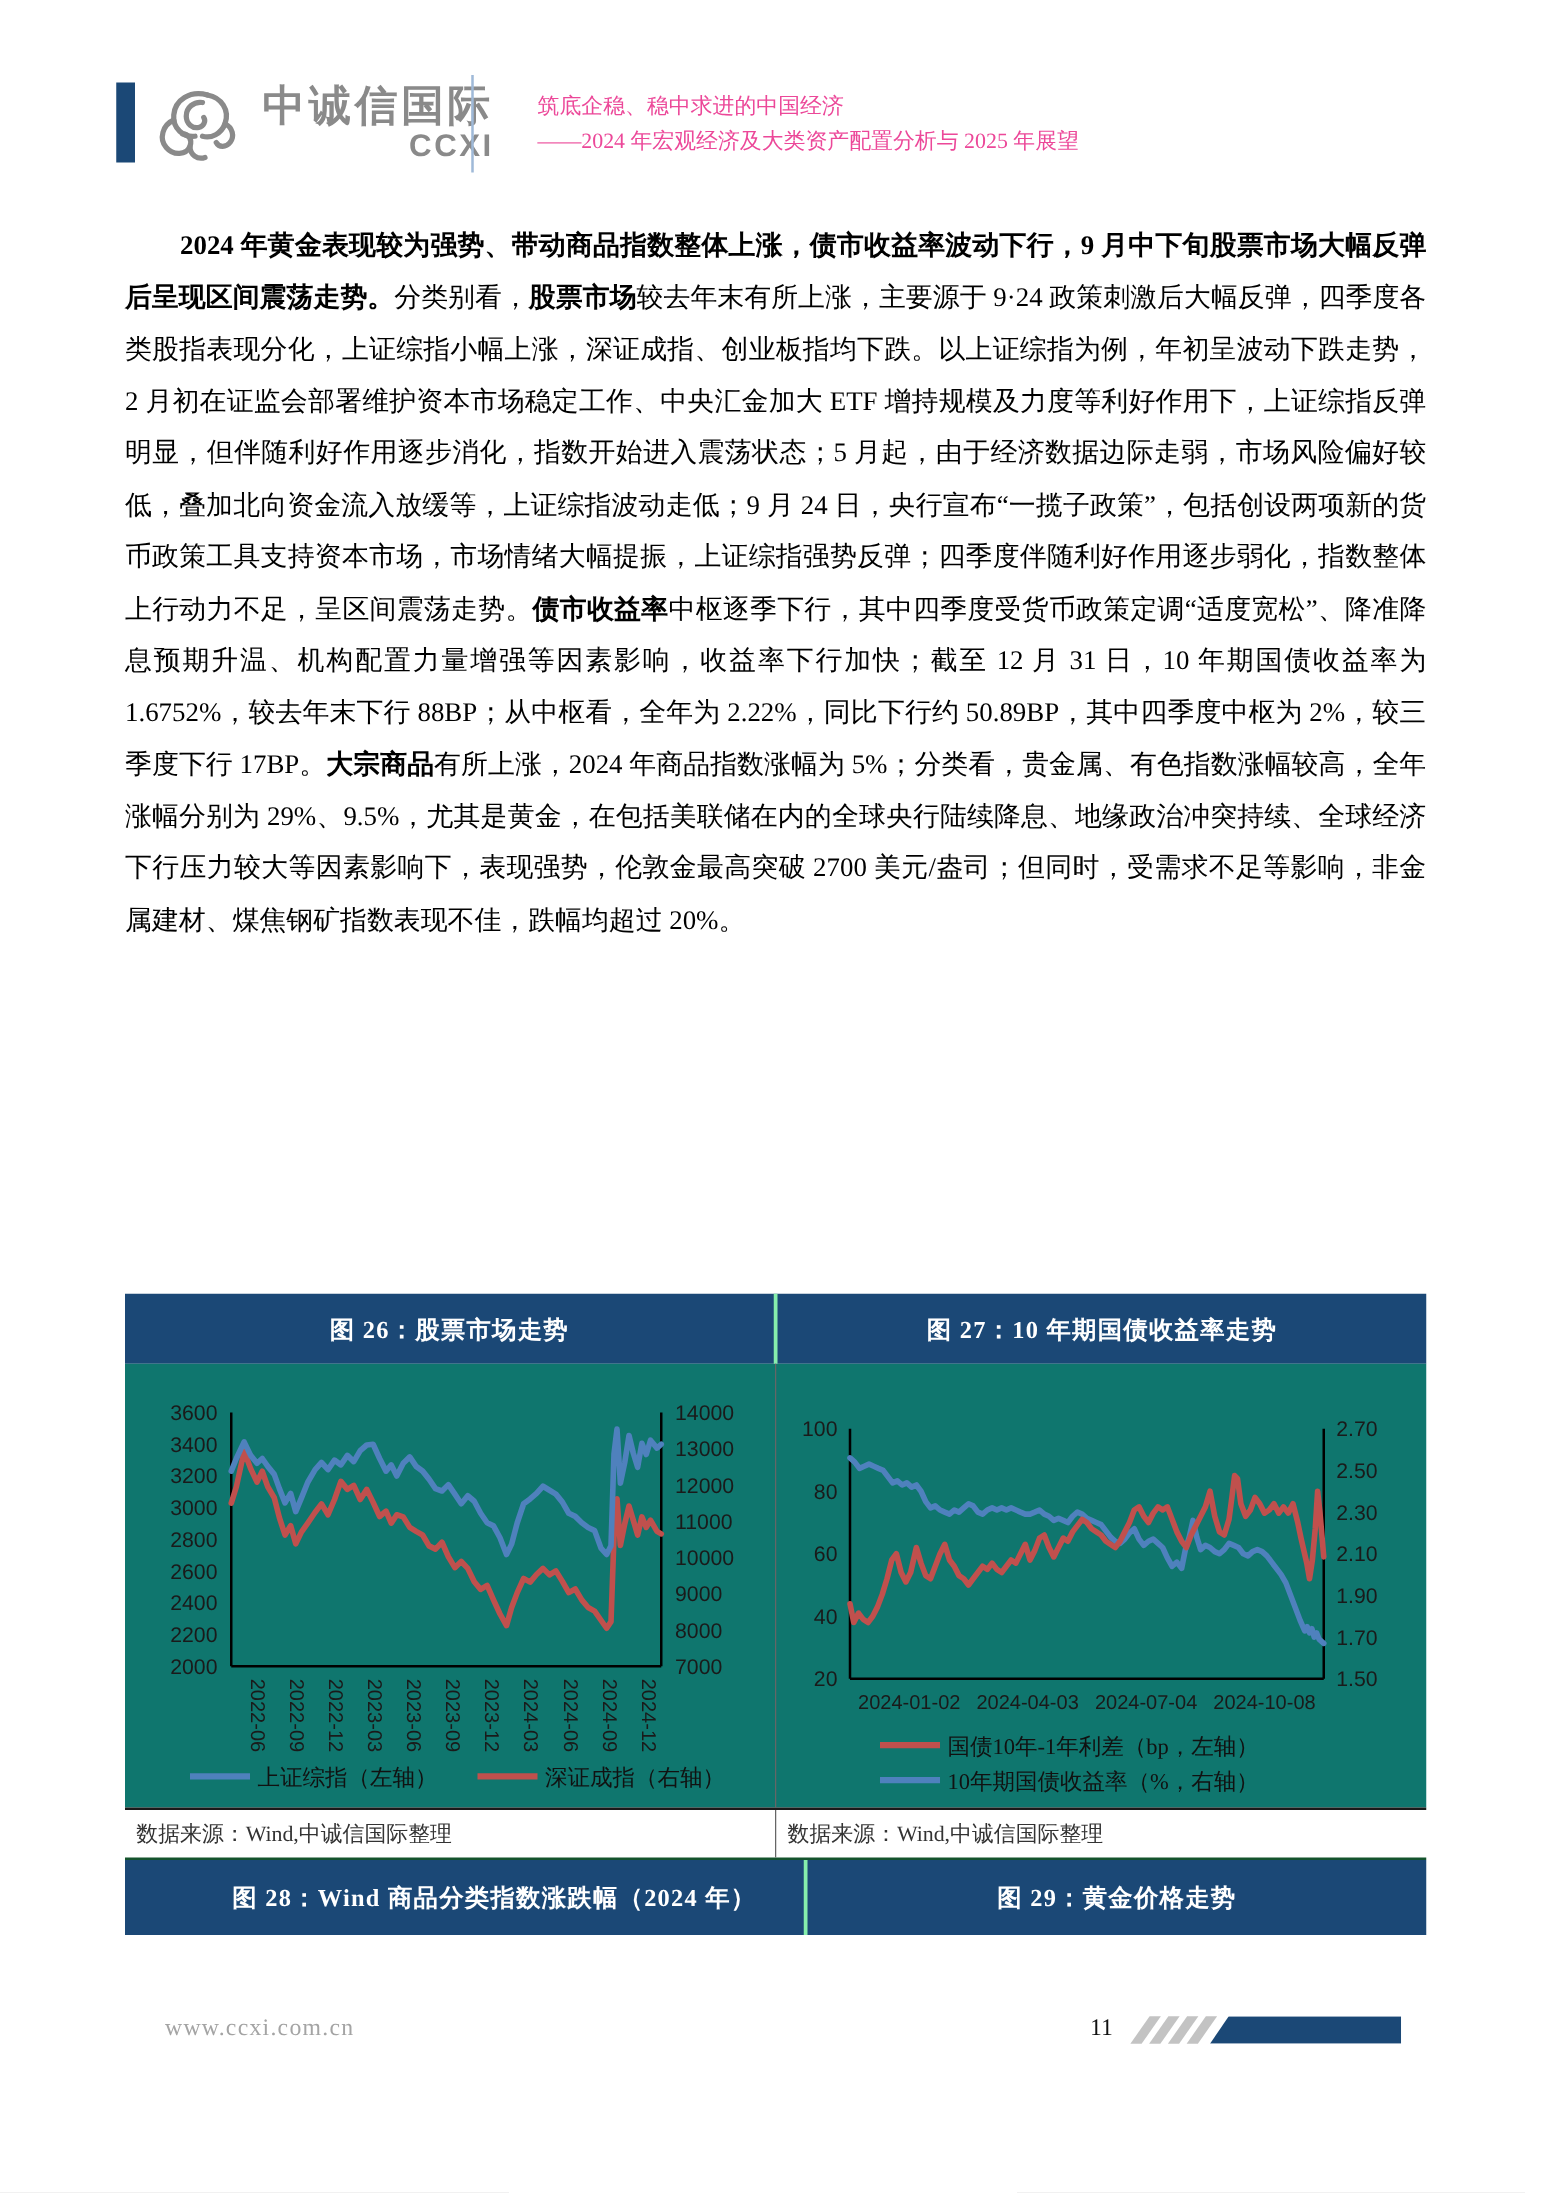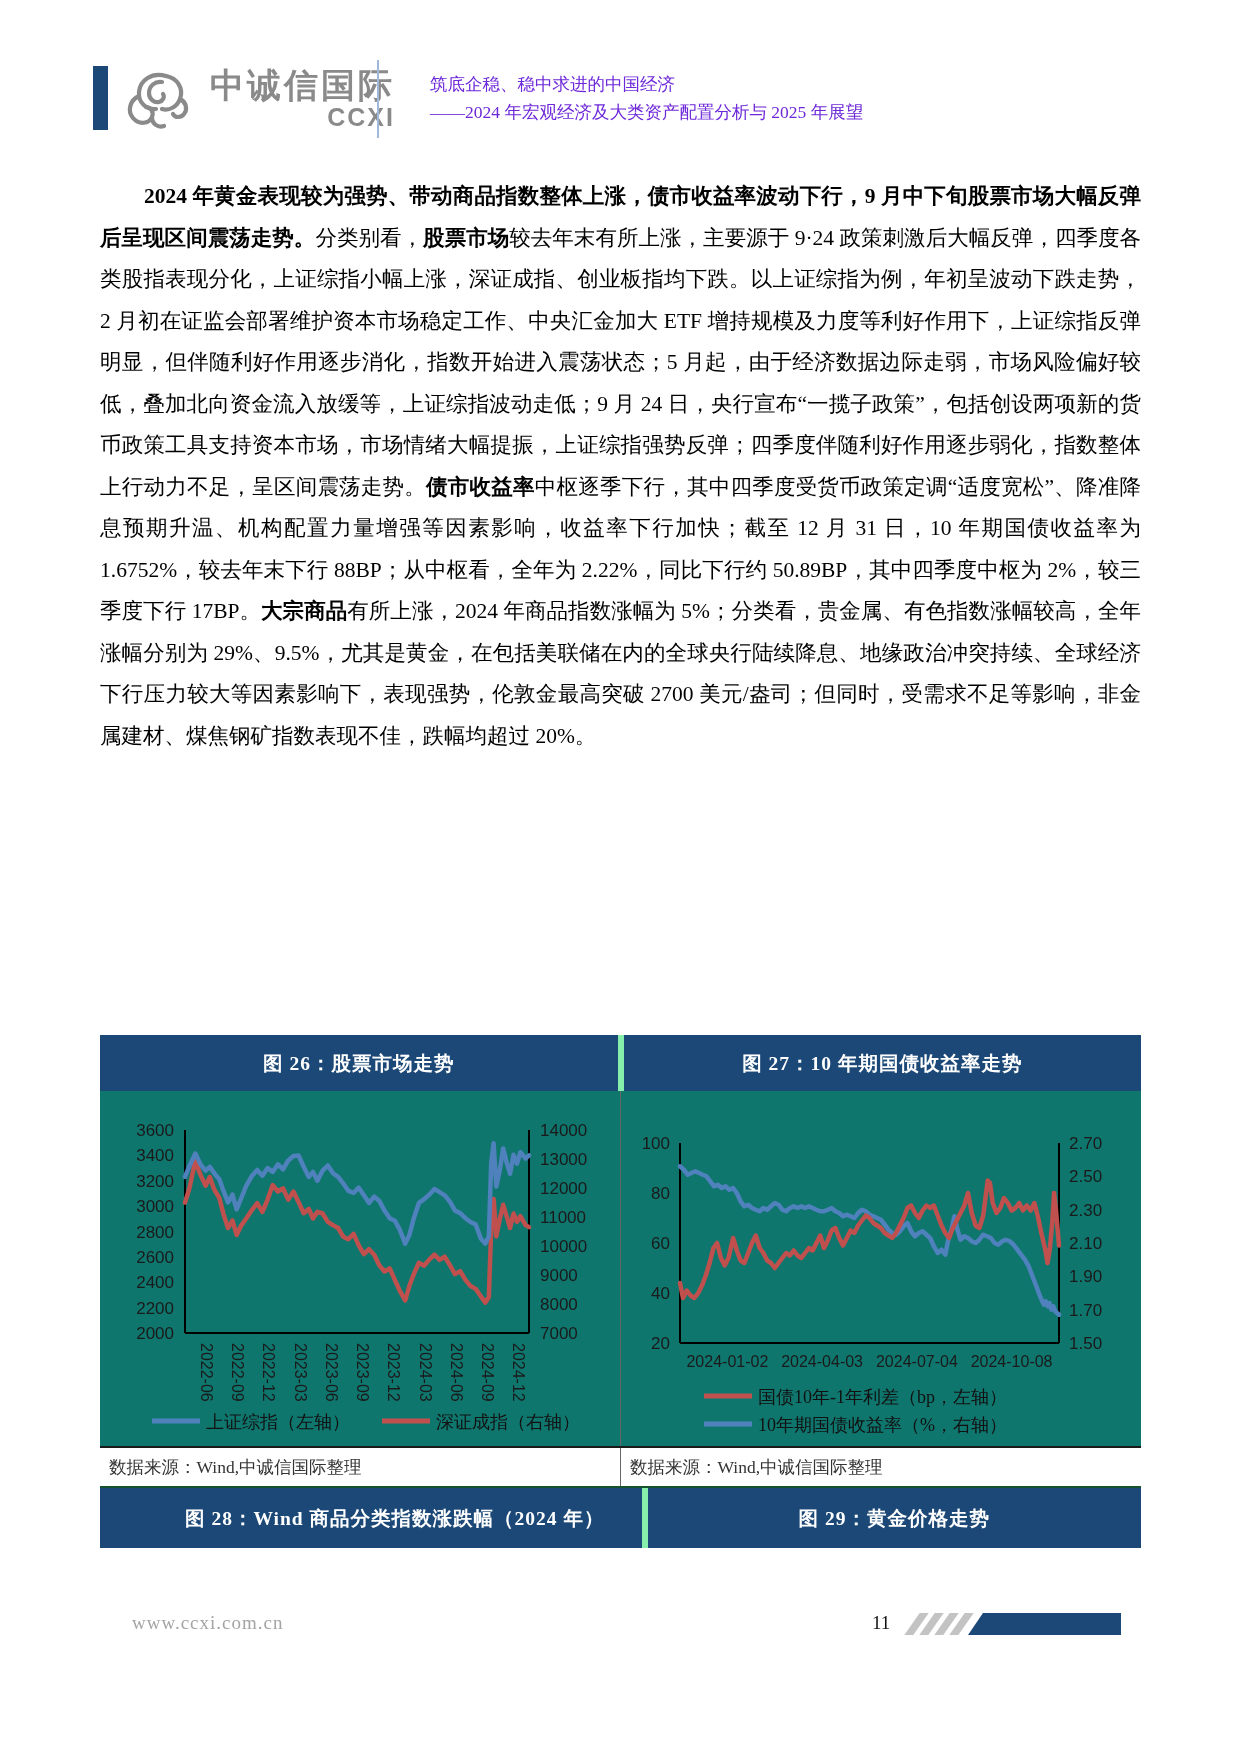--- a/index.html
+++ b/index.html
@@ -9,35 +9,35 @@
   
   .hbar{position:absolute;left:93px;top:66px;width:15px;height:64px;background:#1B4876;}
   .logo{position:absolute;left:122px;top:66px;display:flex;align-items:flex-start;gap:8px;}
   .logo-mark{margin-top:2px;}
   .logo-text{display:flex;flex-direction:column;align-items:flex-end;}
   .logo-cn{font-size:34px;font-weight:bold;color:#8a8a8a;letter-spacing:3px;line-height:38px;
            font-family:"Liberation Sans","DejaVu Sans",sans-serif;}
   .logo-en{font-size:25px;font-weight:bold;color:#8a8a8a;letter-spacing:2px;line-height:26px;
            font-family:"Liberation Sans","DejaVu Sans",sans-serif;}
   .hdiv{position:absolute;left:377px;top:60px;width:2px;height:78px;background:#9FB9D8;}
-  .subtitle{position:absolute;left:430px;top:70px;color:#6d28d9;font-size:17.5px;line-height:28px;}
+  .subtitle{position:absolute;left:430px;top:70px;color:#ec4899;font-size:17.5px;line-height:28px;}
 
   
   .body-text{position:absolute;left:100px;top:176px;width:1041px;margin:0;
              font-size:21.5px;line-height:41.5px;color:#000;text-align:justify;text-indent:44px;}
   .body-text .b{font-weight:bold;}
 
   
   .figure-table{position:absolute;left:100px;top:1035px;width:1041px;}
   .band{display:flex;background:#1B4876;color:#fff;}
   .band .cell{flex:1;display:flex;align-items:center;justify-content:center;
               font-size:19.5px;font-weight:bold;letter-spacing:1px;}
   .band.row1{height:56px;}
   .band.row2{height:60px;padding-left:48px;}
-  .band .cell:first-child{border-right:6px solid #86efac;}
+  .band .cell:first-child{border-right:3px solid #86efac;}
   .charts-row{display:flex;height:355px;background:#0f766e;}
   .chart-cell{position:relative;width:520.5px;height:355px;}
   .charts-row .chart-cell:first-child{border-right:1.5px solid #666;}
   .source-row{display:flex;height:38px;border-top:2px solid #1a1a1a;border-bottom:2px solid #14532d;}
   .source-row .cell{flex:1;display:flex;align-items:center;padding-left:9px;font-size:17.5px;color:#333;}
   .source-row .cell:first-child{border-right:1.5px solid #666;}
 
   
   .tick{font-family:"Liberation Sans","DejaVu Sans",sans-serif;font-size:17px;fill:#1a1a1a;}
   .xlab{font-size:16px;}

